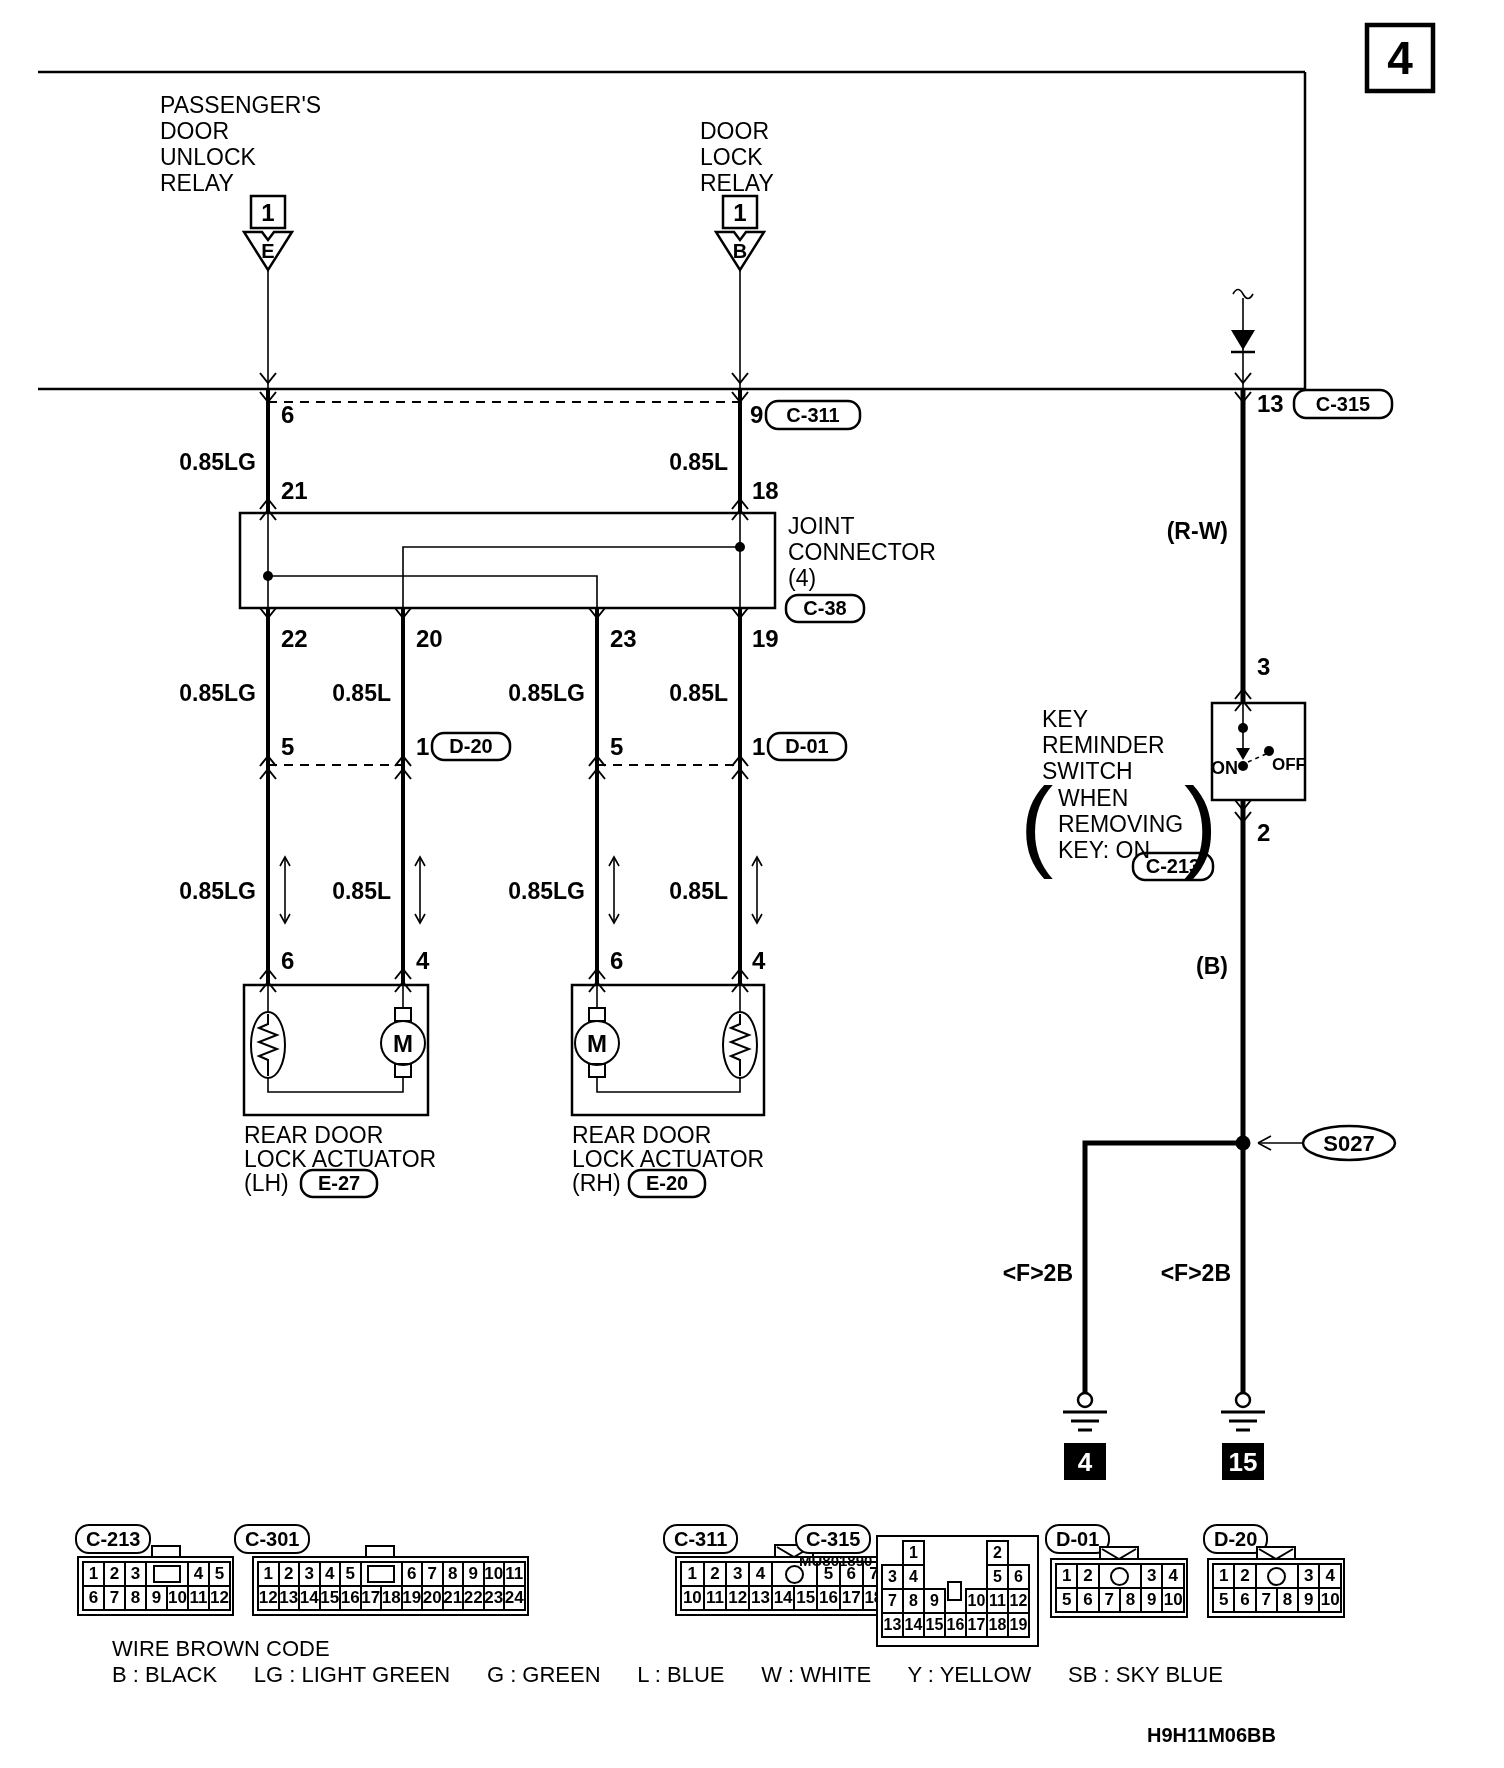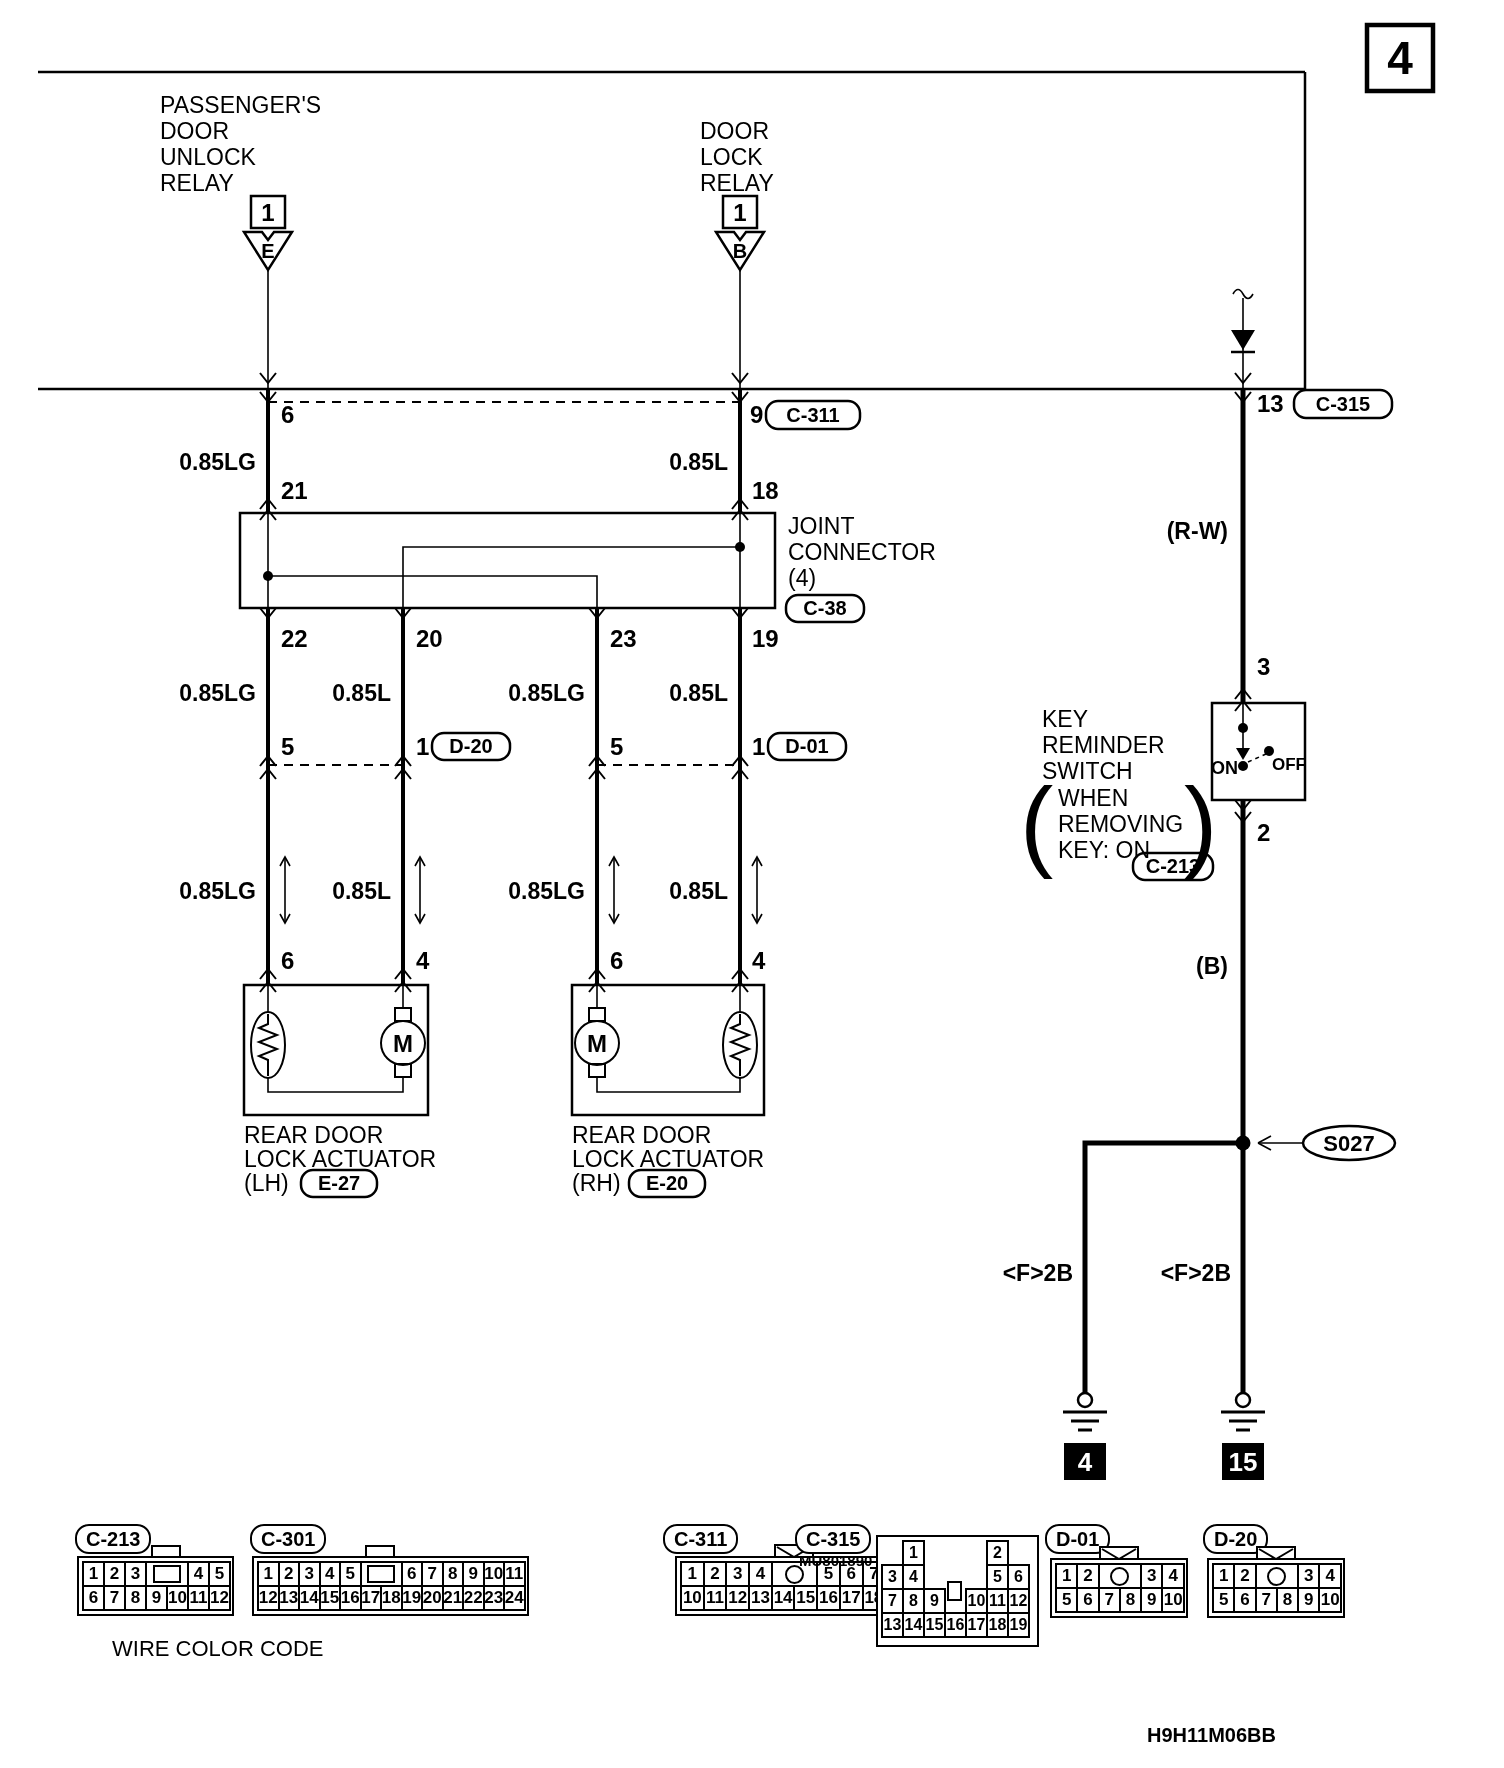--- a/index.html
+++ b/index.html
@@ -339,21 +339,21 @@
         <div class="crow">
           <div class="ccell" style="width: 23px;">6</div>
           <div class="ccell" style="width: 23px;">7</div>
           <div class="ccell" style="width: 23px;">8</div>
           <div class="ccell" style="width: 23px;">9</div>
           <div class="ccell" style="width: 23px;">10</div>
           <div class="ccell" style="width: 23px;">11</div>
           <div class="ccell" style="width: 23px;">12</div>
         </div>
       </div>
-      <div class="cbadge" style="left: 250px; top: 1524px;">C-301</div>
+      <div class="cbadge" style="left: 234px; top: 1524px;">C-301</div>
       <div class="bump" style="width: 26px; height: 11px; left: 365px; top: 1545px;"></div>
       <div class="cbox" style="left: 252px; top: 1556px;">
         <div class="crow">
           <div class="ccell" style="width: 22.5px;">1</div>
           <div class="ccell" style="width: 22.5px;">2</div>
           <div class="ccell" style="width: 22.5px;">3</div>
           <div class="ccell" style="width: 22.5px;">4</div>
           <div class="ccell" style="width: 22.5px;">5</div>
           <div class="ccell" style="width: 43px;">
             <div class="cminirect"></div>
@@ -485,16 +485,17 @@
           <div class="ccell" style="width: 23.3px;">5</div>
           <div class="ccell" style="width: 23.3px;">6</div>
           <div class="ccell" style="width: 23.3px;">7</div>
           <div class="ccell" style="width: 23.3px;">8</div>
           <div class="ccell" style="width: 23.3px;">9</div>
           <div class="ccell" style="width: 23.3px;">10</div>
         </div>
       </div>
     </div>
 
-<div class="legend-title" style="left:112px;top:1636px;">WIRE COLOR CODE</div>
+<div class="legend-title" style="left:112px;top:1636px;">WIRE BROWN CODE</div>
+<div class="legend-line" style="left:112px;top:1662px;">B : BLACK      LG : LIGHT GREEN      G : GREEN      L : BLUE      W : WHITE      Y : YELLOW      SB : SKY BLUE</div>
 <div class="doccode" style="right:228px;top:1724px;">H9H11M06BB</div>
 
 </div>
 
 </body></html>

